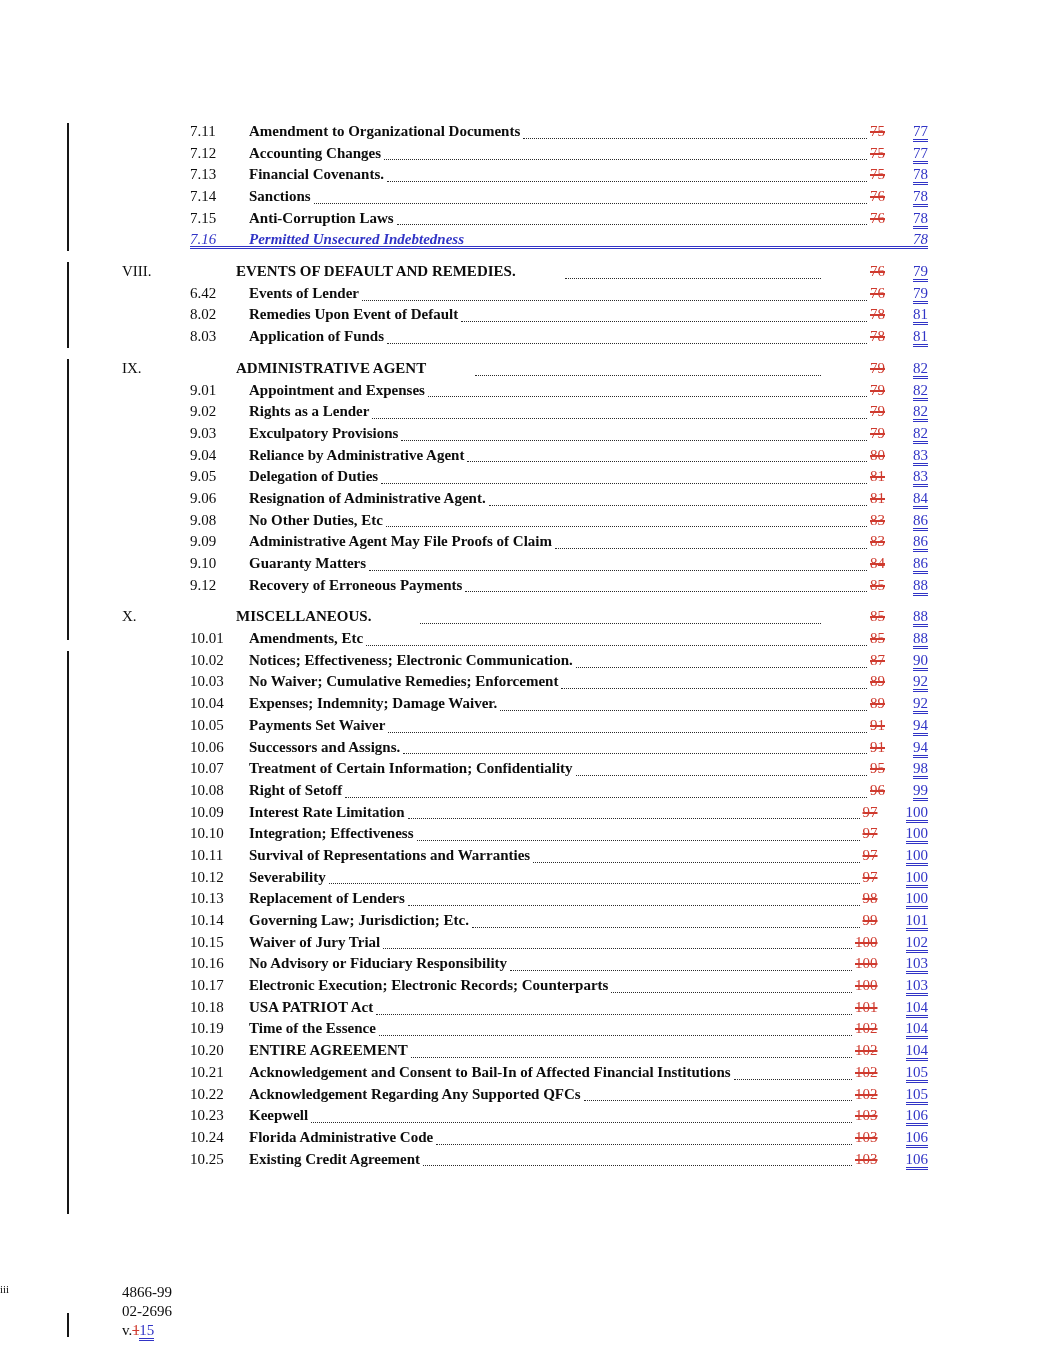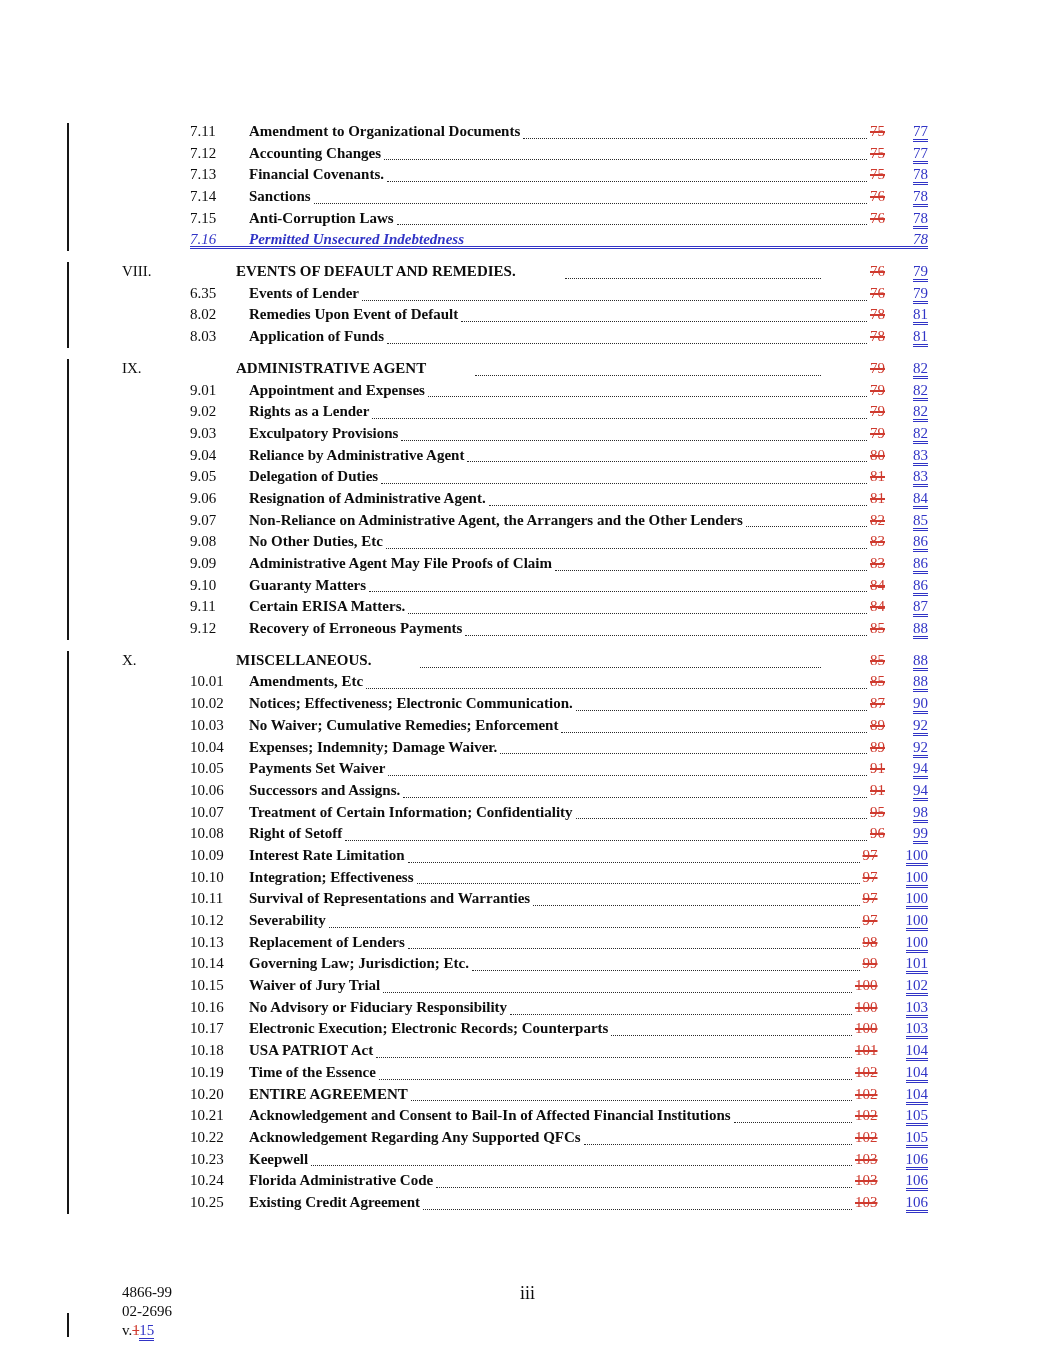--- a/index.html
+++ b/index.html
@@ -49,21 +49,21 @@
     content:"";position:absolute;left:68px;right:0;bottom:2px;
     border-bottom:3px double var(--ins);
   }
   .row.ins .lead::after{border-bottom:none;}
   .row.ins .new{border-bottom:none;}
 
   
   .footer{position:absolute;left:122px;top:1283px;font-size:15px;line-height:19px;}
   .footer .del{color:var(--del);text-decoration:line-through;}
   .footer .insU{color:var(--ins);border-bottom:3px double var(--ins);}
-  .pageno{position:absolute;top:1283px;left:0;width:100%;text-align:center;font-size:18px;}
+  .pageno{position:absolute;top:1283px;left:0;width:100%;text-align:left;font-size:11px;}
 </style>
 </head>
 <body>
 
 <div class="page">
 
   <div class="bar b1"></div>
   <div class="bar b2"></div>
   <div class="bar b3"></div>
   <div class="bar b4"></div>
@@ -113,21 +113,21 @@
         <span class="pages"><span class="new">78</span></span>
       </div>
       <div class="row sec">
         <span class="c1">VIII.</span>
         <span class="title">EVENTS OF DEFAULT AND REMEDIES.</span>
         <span class="lead"></span>
         <span class="pages"><span class="old">76</span><span class="new">79</span></span>
       </div>
       <div class="row ent">
         <span class="c1"></span>
-        <span class="c2">6.35</span>
+        <span class="c2">6.42</span>
         <span class="title">Events of Lender</span>
         <span class="lead"></span>
         <span class="pages"><span class="old">76</span><span class="new">79</span></span>
       </div>
       <div class="row ent">
         <span class="c1"></span>
         <span class="c2">8.02</span>
         <span class="title">Remedies Upon Event of Default</span>
         <span class="lead"></span>
         <span class="pages"><span class="old">78</span><span class="new">81</span></span>
@@ -182,52 +182,38 @@
       </div>
       <div class="row ent">
         <span class="c1"></span>
         <span class="c2">9.06</span>
         <span class="title">Resignation of Administrative Agent.</span>
         <span class="lead"></span>
         <span class="pages"><span class="old">81</span><span class="new">84</span></span>
       </div>
       <div class="row ent">
         <span class="c1"></span>
-        <span class="c2">9.07</span>
-        <span class="title">Non-Reliance on Administrative Agent, the Arrangers and the Other Lenders</span>
-        <span class="lead"></span>
-        <span class="pages"><span class="old">82</span><span class="new">85</span></span>
-      </div>
-      <div class="row ent">
-        <span class="c1"></span>
         <span class="c2">9.08</span>
         <span class="title">No Other Duties, Etc</span>
         <span class="lead"></span>
         <span class="pages"><span class="old">83</span><span class="new">86</span></span>
       </div>
       <div class="row ent">
         <span class="c1"></span>
         <span class="c2">9.09</span>
         <span class="title">Administrative Agent May File Proofs of Claim</span>
         <span class="lead"></span>
         <span class="pages"><span class="old">83</span><span class="new">86</span></span>
       </div>
       <div class="row ent">
         <span class="c1"></span>
         <span class="c2">9.10</span>
         <span class="title">Guaranty Matters</span>
         <span class="lead"></span>
         <span class="pages"><span class="old">84</span><span class="new">86</span></span>
-      </div>
-      <div class="row ent">
-        <span class="c1"></span>
-        <span class="c2">9.11</span>
-        <span class="title">Certain ERISA Matters.</span>
-        <span class="lead"></span>
-        <span class="pages"><span class="old">84</span><span class="new">87</span></span>
       </div>
       <div class="row ent">
         <span class="c1"></span>
         <span class="c2">9.12</span>
         <span class="title">Recovery of Erroneous Payments</span>
         <span class="lead"></span>
         <span class="pages"><span class="old">85</span><span class="new">88</span></span>
       </div>
       <div class="row sec">
         <span class="c1">X.</span>

